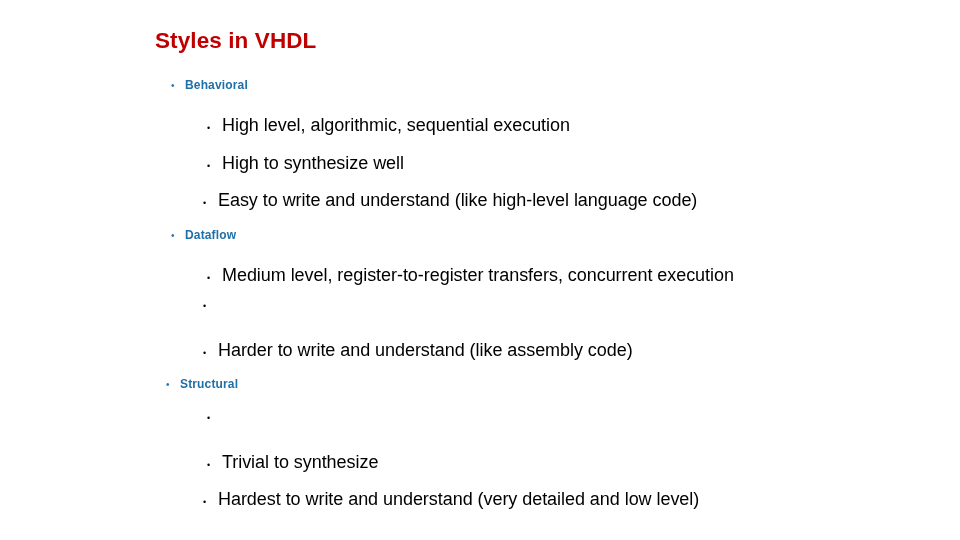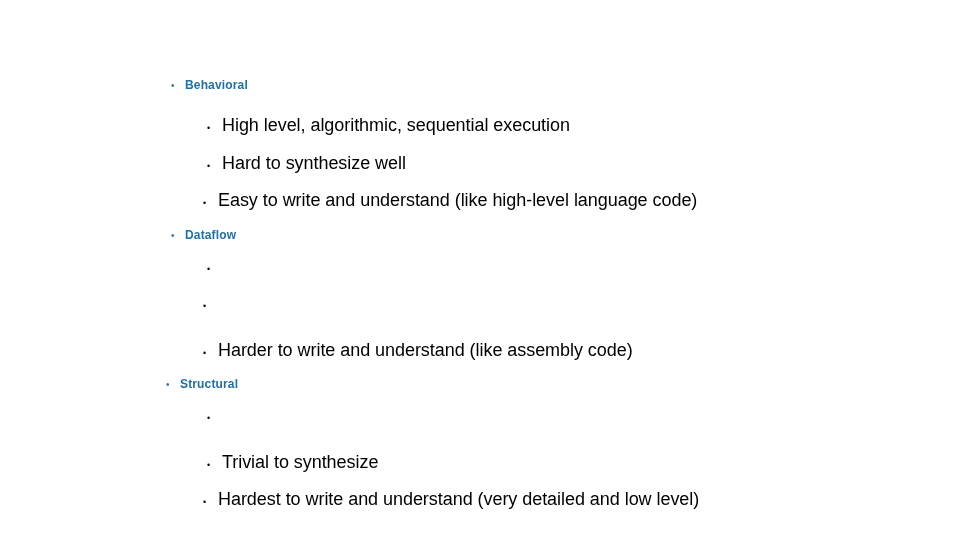--- a/index.html
+++ b/index.html
@@ -84,49 +84,51 @@
   }
   .group {
     display: block;
   }
 </style>
 </head>
 <body>
 
 <div class="slide">
 
+  <div class="slide-title">Styles in VHDL</div>
 
   <div class="body-area">
 
     <div class="group">
       <div class="bullet-row lvl1">
         <span class="marker">•</span>
         <span class="txt">Behavioral</span>
       </div>
       <div class="bullet-row lvl2">
         <span class="marker">•</span>
         <span class="txt">High level, algorithmic, sequential execution</span>
       </div>
       <div class="bullet-row lvl2">
         <span class="marker">•</span>
-        <span class="txt">Hard to synthesize well</span>
+        <span class="txt">High to synthesize well</span>
       </div>
       <div class="bullet-row lvl2 nudge">
         <span class="marker">•</span>
         <span class="txt">Easy to write and understand (like high-level language code)</span>
       </div>
     </div>
 
     <div class="group">
       <div class="bullet-row lvl1">
         <span class="marker">•</span>
         <span class="txt">Dataflow</span>
       </div>
       <div class="bullet-row lvl2">
         <span class="marker">•</span>
+        <span class="txt">Medium level, register-to-register transfers, concurrent execution</span>
       </div>
       <div class="bullet-row lvl2 nudge">
         <span class="marker">•</span>
       </div>
       <div class="bullet-row lvl2 nudge">
         <span class="marker">•</span>
         <span class="txt">Harder to write and understand (like assembly code)</span>
       </div>
     </div>
 

